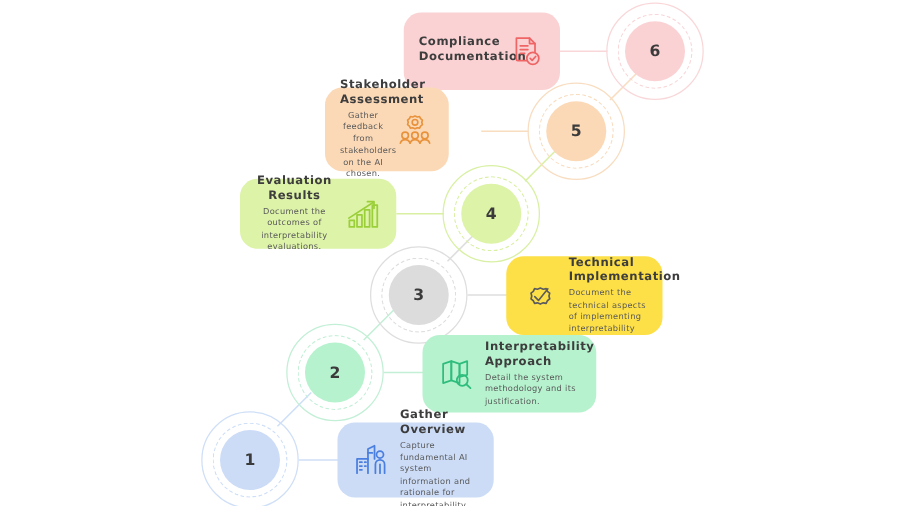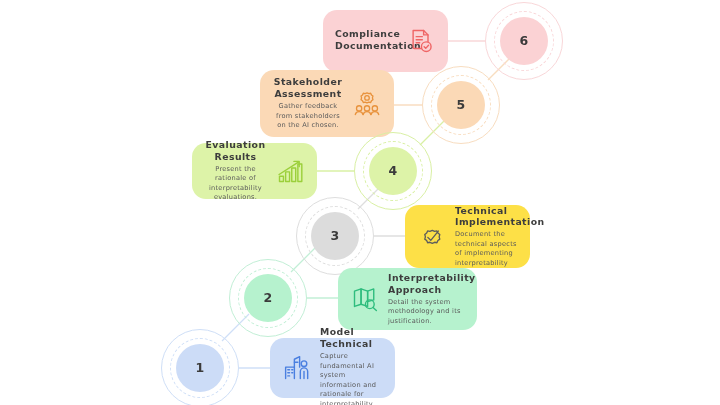--- a/index.html
+++ b/index.html
@@ -155,21 +155,21 @@
     </div>
   </div>
   <div class="node" style="left:485px; top:2px; color:#f9d7d9;">
     <div class="ring-outer"></div>
     <div class="ring-dashed"></div>
     <div class="disc" style="background:#fbd2d4;">
       <span class="num">6</span>
     </div>
   </div>
 
-  <div class="card right-icon align-center" style="left:260px; top:70px; width:134px; height:67px; background:#fbd9b6;">
+  <div class="card right-icon align-center" style="left:260px; top:70px; width:99px; height:67px; background:#fbd9b6;">
     <div class="txt">
       <div class="title">Stakeholder Assessment</div>
       <div class="desc">Gather feedback from stakeholders on the AI chosen.</div>
     </div>
     <div class="icon">
       <svg viewBox="0 0 32 32" fill="none" stroke="#e8923c" stroke-width="1.5" stroke-linecap="round" stroke-linejoin="round">
         <path d="M16 3.2 l2.1 .9 l2.1 -.4 l.9 1.9 l1.7 1.3 l-.6 2.1 l.6 2.1 l-1.7 1.3 l-.9 1.9 l-2.1 -.4 l-2.1 .9 l-2.1 -.9 l-2.1 .4 l-.9 -1.9 l-1.7 -1.3 l.6 -2.1 l-.6 -2.1 l1.7 -1.3 l.9 -1.9 l2.1 .4 Z"></path>
         <circle cx="16" cy="9" r="2.6"></circle>
         <circle cx="7" cy="21" r="3"></circle>
         <path d="M2.6 28 a4.6 4.6 0 0 1 8.8 0"></path>
@@ -184,21 +184,21 @@
     <div class="ring-outer"></div>
     <div class="ring-dashed"></div>
     <div class="disc" style="background:#fbd9b6;">
       <span class="num">5</span>
     </div>
   </div>
 
   <div class="card right-icon align-center" style="left:192px; top:143px; width:125px; height:56px; background:#ddf3a8;">
     <div class="txt">
       <div class="title">Evaluation Results</div>
-      <div class="desc">Present the rationale of interpretability evaluations.</div>
+      <div class="desc">Document the outcomes of interpretability evaluations.</div>
     </div>
     <div class="icon">
       <svg viewBox="0 0 32 32" fill="none" stroke="#9bcf3a" stroke-width="1.6" stroke-linecap="round" stroke-linejoin="round">
         <rect x="4" y="22" width="4.5" height="6"></rect>
         <rect x="11" y="17" width="4.5" height="11"></rect>
         <rect x="18" y="12.5" width="4.5" height="15.5"></rect>
         <rect x="25" y="8" width="4.5" height="20"></rect>
         <path d="M3.5 20 L26 5.5"></path>
         <path d="M20.5 5 h6 v6" stroke-dasharray="0"></path>
       </svg>
@@ -257,21 +257,21 @@
 
   <div class="node" style="left:161px; top:329px; color:#cfdff7;">
     <div class="ring-outer"></div>
     <div class="ring-dashed"></div>
     <div class="disc" style="background:#ccdcf7;">
       <span class="num">1</span>
     </div>
   </div>
   <div class="card left-icon align-left" style="left:270px; top:338px; width:125px; height:60px; background:#ccdcf7;">
     <div class="txt">
-      <div class="title">Model Technical</div>
+      <div class="title">Gather Overview</div>
       <div class="desc">Capture fundamental AI system information and rationale for interpretability</div>
     </div>
     <div class="icon">
       <svg viewBox="0 0 32 32" fill="none" stroke="#4a7fe0" stroke-width="1.6" stroke-linecap="round" stroke-linejoin="round">
         <path d="M3 28 V15 h10 V28"></path>
         <path d="M13 15 V6 l6 -3 v12"></path>
         <path d="M5.5 18 h2 M5.5 21.5 h2 M5.5 25 h2 M10 18 h1.2 M10 21.5 h1.2"></path>
         <path d="M13 9.5 h4"></path>
         <circle cx="24" cy="11" r="3.2"></circle>
         <path d="M19.8 28 v-8 a4.2 4.2 0 0 1 8.4 0 v8"></path>

